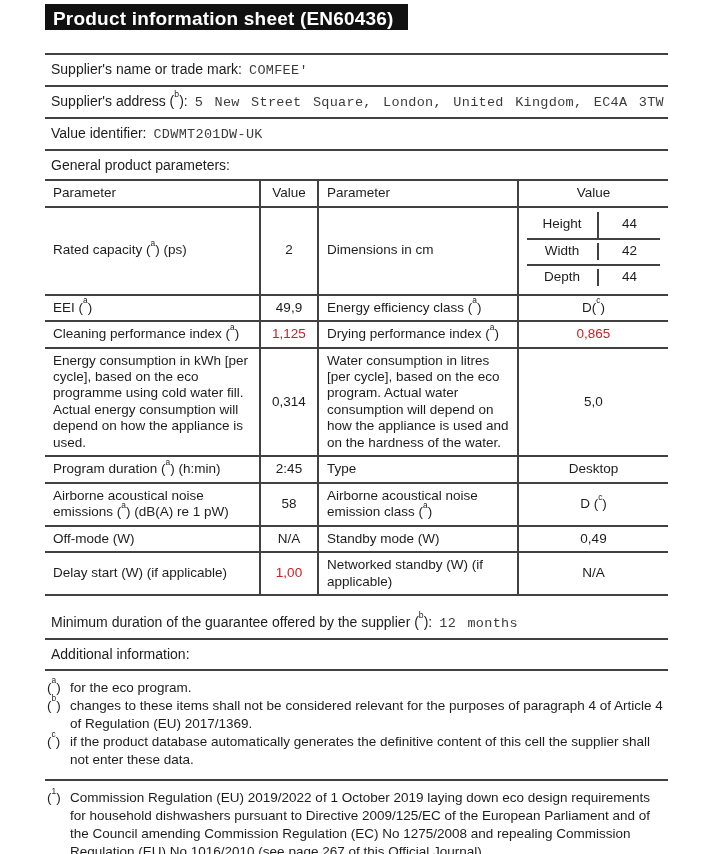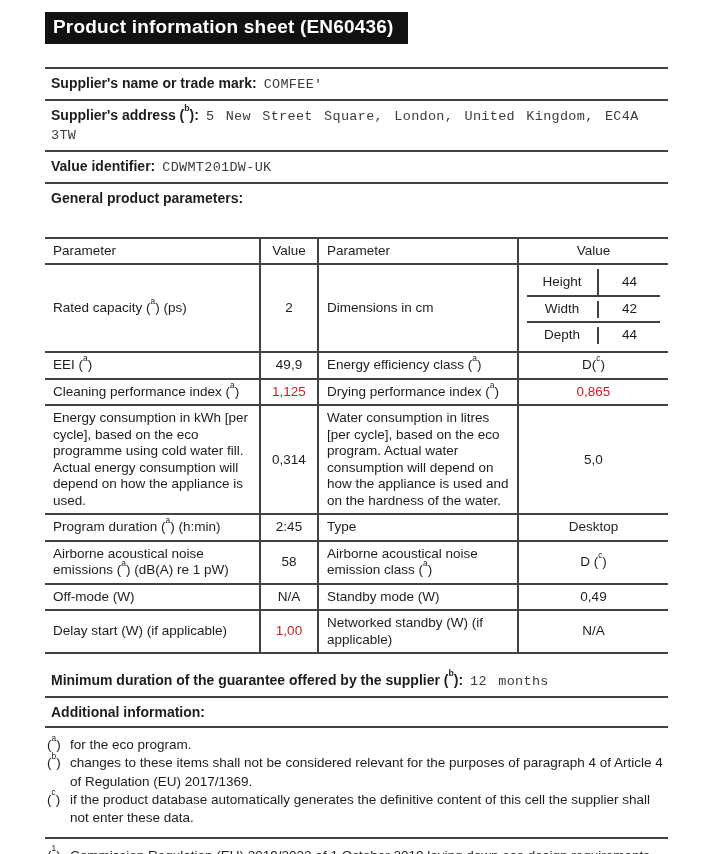--- a/index.html
+++ b/index.html
@@ -8,37 +8,36 @@
   }
   *{box-sizing:border-box;}
   html,body{margin:0;padding:0;}
   body{background:#fff;}
   .page{
     width:715px;height:854px;overflow:hidden;background:var(--page-bg);
     font-family:"Liberation Sans","DejaVu Sans",sans-serif;color:var(--text);
     position:relative;
   }
   .titlebar{
-    display:inline-block;margin:12px 0 0 45px;background:var(--titlebar-bg);color:var(--titlebar-text);
-    font-size:19px;font-weight:700;padding:4px 14px 6px 8px;letter-spacing:0.2px;
+    display:inline-block;margin:4px 0 0 45px;background:var(--titlebar-bg);color:var(--titlebar-text);
+    font-size:19px;font-weight:700;padding:4px 14px 0 8px;letter-spacing:0.2px;
   }
   .content{width:623px;margin-left:45px;}
   .info-row{font-size:14px;padding:6px 0 5px 6px;line-height:1.25;}
   .supplier-row{border-top:2px solid var(--rule);}
   .first-rule{margin-top:23px;}
   .general-row{border-top:2px solid var(--rule);}
-  .lbl{font-weight:700;text-align:right;}
+  .lbl{font-weight:400;text-align:right;}
   .val{font-weight:400;color:var(--muted-value);margin-left:7px;font-size:13.5px;letter-spacing:0.3px;word-spacing:3px;font-family:Liberation Mono, monospace;}
   sup{font-size:0.62em;line-height:0;position:relative;top:-0.35em;}
 
   table.params{
     width:623px;border-collapse:collapse;table-layout:fixed;
     border-top:2px solid var(--rule);border-bottom:2px solid var(--rule);
     font-size:13.5px;
-    margin-top:25px;
   }
   table.params th,table.params td{
     padding:4px 8px;vertical-align:middle;text-align:left;font-weight:400;line-height:1.22;
     border-top:2px solid var(--rule);
   }
   td.c2,th.c2{border-left:2px solid var(--rule);border-right:2px solid var(--rule);}
   td.c4,th.c4{border-left:2px solid var(--rule);}
   .center{text-align:center !important;}
   .red{color:var(--red);}
   td.dims{padding:0;}

